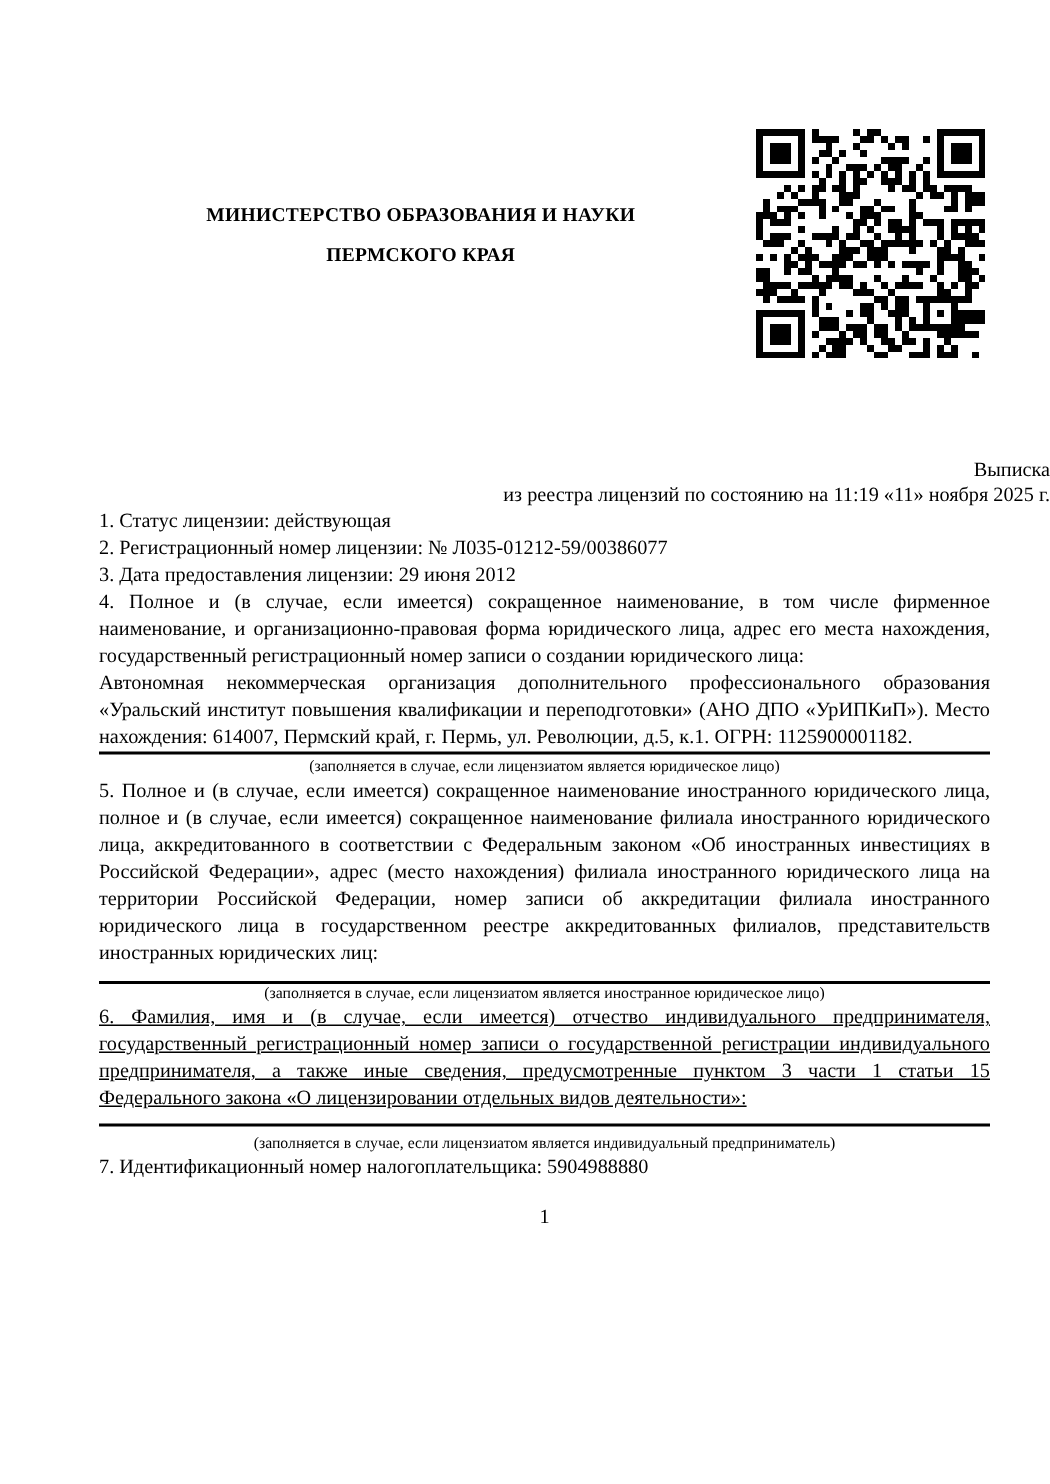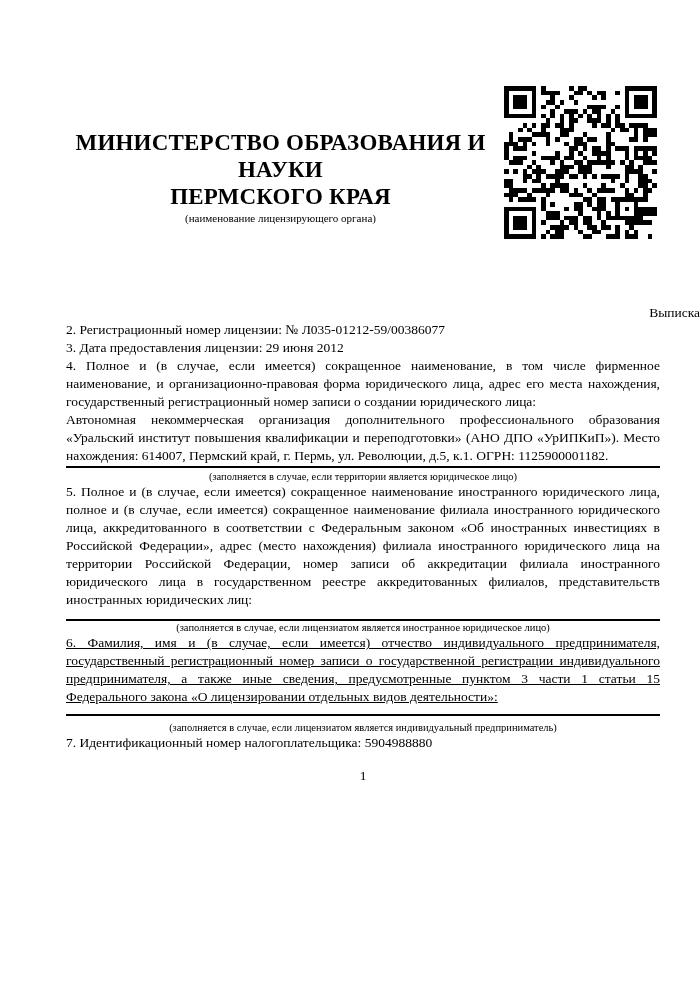--- a/index.html
+++ b/index.html
@@ -24,21 +24,21 @@
     padding: 86px 42px 0 66px;
   }
   .authority {
     flex: 1;
     margin-top: 43px;
     text-align: center;
     padding-right: 8px;
   }
   .authority-name {
     font-weight: bold;
-    font-size: 23px;
+    font-size: 13px;
     line-height: 27px;
     letter-spacing: 0.2px;
   }
   .authority-name .line { display: block; }
   .authority-caption {
     margin-top: 2px;
     font-size: 11px;
     line-height: 13px;
   }
   .qr-wrap {
@@ -102,44 +102,45 @@
 <body>
 
 <div class="page">
 
   <header class="header">
     <div class="authority">
       <div class="authority-name">
         <span class="line">МИНИСТЕРСТВО ОБРАЗОВАНИЯ И НАУКИ</span>
         <span class="line">ПЕРМСКОГО КРАЯ</span>
       </div>
-      <div class="authority-caption">(наименование лицензирующего органа)</div>
     </div>
     <div class="qr-wrap">
       <svg id="qr-svg" xmlns="http://www.w3.org/2000/svg" viewBox="0 0 33 33">
           <path d="M0 0h1v1h-1zM1 0h1v1h-1zM2 0h1v1h-1zM3 0h1v1h-1zM4 0h1v1h-1zM5 0h1v1h-1zM6 0h1v1h-1zM8 0h1v1h-1zM14 0h1v1h-1zM16 0h1v1h-1zM17 0h1v1h-1zM26 0h1v1h-1zM27 0h1v1h-1zM28 0h1v1h-1zM29 0h1v1h-1zM30 0h1v1h-1zM31 0h1v1h-1zM32 0h1v1h-1zM0 1h1v1h-1zM6 1h1v1h-1zM8 1h1v1h-1zM9 1h1v1h-1zM10 1h1v1h-1zM11 1h1v1h-1zM15 1h1v1h-1zM16 1h1v1h-1zM18 1h1v1h-1zM20 1h1v1h-1zM21 1h1v1h-1zM24 1h1v1h-1zM26 1h1v1h-1zM32 1h1v1h-1zM0 2h1v1h-1zM2 2h1v1h-1zM3 2h1v1h-1zM4 2h1v1h-1zM6 2h1v1h-1zM10 2h1v1h-1zM14 2h1v1h-1zM19 2h1v1h-1zM21 2h1v1h-1zM26 2h1v1h-1zM28 2h1v1h-1zM29 2h1v1h-1zM30 2h1v1h-1zM32 2h1v1h-1zM0 3h1v1h-1zM2 3h1v1h-1zM3 3h1v1h-1zM4 3h1v1h-1zM6 3h1v1h-1zM9 3h1v1h-1zM10 3h1v1h-1zM12 3h1v1h-1zM15 3h1v1h-1zM26 3h1v1h-1zM28 3h1v1h-1zM29 3h1v1h-1zM30 3h1v1h-1zM32 3h1v1h-1zM0 4h1v1h-1zM2 4h1v1h-1zM3 4h1v1h-1zM4 4h1v1h-1zM6 4h1v1h-1zM8 4h1v1h-1zM11 4h1v1h-1zM18 4h1v1h-1zM19 4h1v1h-1zM20 4h1v1h-1zM21 4h1v1h-1zM24 4h1v1h-1zM26 4h1v1h-1zM28 4h1v1h-1zM29 4h1v1h-1zM30 4h1v1h-1zM32 4h1v1h-1zM0 5h1v1h-1zM6 5h1v1h-1zM10 5h1v1h-1zM13 5h1v1h-1zM14 5h1v1h-1zM15 5h1v1h-1zM17 5h1v1h-1zM19 5h1v1h-1zM20 5h1v1h-1zM23 5h1v1h-1zM26 5h1v1h-1zM32 5h1v1h-1zM0 6h1v1h-1zM1 6h1v1h-1zM2 6h1v1h-1zM3 6h1v1h-1zM4 6h1v1h-1zM5 6h1v1h-1zM6 6h1v1h-1zM8 6h1v1h-1zM10 6h1v1h-1zM12 6h1v1h-1zM14 6h1v1h-1zM16 6h1v1h-1zM18 6h1v1h-1zM20 6h1v1h-1zM22 6h1v1h-1zM24 6h1v1h-1zM26 6h1v1h-1zM27 6h1v1h-1zM28 6h1v1h-1zM29 6h1v1h-1zM30 6h1v1h-1zM31 6h1v1h-1zM32 6h1v1h-1zM9 7h1v1h-1zM12 7h1v1h-1zM14 7h1v1h-1zM15 7h1v1h-1zM18 7h1v1h-1zM19 7h1v1h-1zM20 7h1v1h-1zM22 7h1v1h-1zM24 7h1v1h-1zM4 8h1v1h-1zM6 8h1v1h-1zM8 8h1v1h-1zM9 8h1v1h-1zM11 8h1v1h-1zM12 8h1v1h-1zM14 8h1v1h-1zM19 8h1v1h-1zM21 8h1v1h-1zM22 8h1v1h-1zM24 8h1v1h-1zM25 8h1v1h-1zM27 8h1v1h-1zM28 8h1v1h-1zM29 8h1v1h-1zM30 8h1v1h-1zM3 9h1v1h-1zM5 9h1v1h-1zM8 9h1v1h-1zM12 9h1v1h-1zM13 9h1v1h-1zM14 9h1v1h-1zM23 9h1v1h-1zM25 9h1v1h-1zM26 9h1v1h-1zM28 9h1v1h-1zM30 9h1v1h-1zM31 9h1v1h-1zM32 9h1v1h-1zM1 10h1v1h-1zM6 10h1v1h-1zM7 10h1v1h-1zM8 10h1v1h-1zM9 10h1v1h-1zM12 10h1v1h-1zM13 10h1v1h-1zM17 10h1v1h-1zM22 10h1v1h-1zM28 10h1v1h-1zM30 10h1v1h-1zM31 10h1v1h-1zM32 10h1v1h-1zM1 11h1v1h-1zM3 11h1v1h-1zM4 11h1v1h-1zM5 11h1v1h-1zM9 11h1v1h-1zM11 11h1v1h-1zM15 11h1v1h-1zM16 11h1v1h-1zM18 11h1v1h-1zM19 11h1v1h-1zM22 11h1v1h-1zM27 11h1v1h-1zM28 11h1v1h-1zM30 11h1v1h-1zM0 12h1v1h-1zM1 12h1v1h-1zM2 12h1v1h-1zM4 12h1v1h-1zM6 12h1v1h-1zM9 12h1v1h-1zM13 12h1v1h-1zM15 12h1v1h-1zM16 12h1v1h-1zM17 12h1v1h-1zM22 12h1v1h-1zM23 12h1v1h-1zM0 13h1v1h-1zM2 13h1v1h-1zM3 13h1v1h-1zM4 13h1v1h-1zM14 13h1v1h-1zM15 13h1v1h-1zM17 13h1v1h-1zM19 13h1v1h-1zM20 13h1v1h-1zM22 13h1v1h-1zM24 13h1v1h-1zM25 13h1v1h-1zM26 13h1v1h-1zM28 13h1v1h-1zM29 13h1v1h-1zM30 13h1v1h-1zM31 13h1v1h-1zM32 13h1v1h-1zM0 14h1v1h-1zM6 14h1v1h-1zM11 14h1v1h-1zM14 14h1v1h-1zM16 14h1v1h-1zM19 14h1v1h-1zM20 14h1v1h-1zM21 14h1v1h-1zM22 14h1v1h-1zM26 14h1v1h-1zM28 14h1v1h-1zM30 14h1v1h-1zM32 14h1v1h-1zM0 15h1v1h-1zM2 15h1v1h-1zM3 15h1v1h-1zM4 15h1v1h-1zM8 15h1v1h-1zM9 15h1v1h-1zM10 15h1v1h-1zM11 15h1v1h-1zM13 15h1v1h-1zM14 15h1v1h-1zM17 15h1v1h-1zM20 15h1v1h-1zM22 15h1v1h-1zM26 15h1v1h-1zM28 15h1v1h-1zM29 15h1v1h-1zM30 15h1v1h-1zM31 15h1v1h-1zM1 16h1v1h-1zM2 16h1v1h-1zM3 16h1v1h-1zM6 16h1v1h-1zM10 16h1v1h-1zM12 16h1v1h-1zM15 16h1v1h-1zM16 16h1v1h-1zM18 16h1v1h-1zM19 16h1v1h-1zM20 16h1v1h-1zM21 16h1v1h-1zM22 16h1v1h-1zM23 16h1v1h-1zM25 16h1v1h-1zM27 16h1v1h-1zM30 16h1v1h-1zM31 16h1v1h-1zM32 16h1v1h-1zM5 17h1v1h-1zM7 17h1v1h-1zM12 17h1v1h-1zM13 17h1v1h-1zM14 17h1v1h-1zM16 17h1v1h-1zM17 17h1v1h-1zM18 17h1v1h-1zM22 17h1v1h-1zM26 17h1v1h-1zM27 17h1v1h-1zM29 17h1v1h-1zM0 18h1v1h-1zM2 18h1v1h-1zM4 18h1v1h-1zM6 18h1v1h-1zM7 18h1v1h-1zM8 18h1v1h-1zM11 18h1v1h-1zM12 18h1v1h-1zM13 18h1v1h-1zM16 18h1v1h-1zM17 18h1v1h-1zM18 18h1v1h-1zM26 18h1v1h-1zM27 18h1v1h-1zM28 18h1v1h-1zM29 18h1v1h-1zM32 18h1v1h-1zM4 19h1v1h-1zM5 19h1v1h-1zM7 19h1v1h-1zM9 19h1v1h-1zM10 19h1v1h-1zM11 19h1v1h-1zM12 19h1v1h-1zM14 19h1v1h-1zM15 19h1v1h-1zM17 19h1v1h-1zM19 19h1v1h-1zM21 19h1v1h-1zM22 19h1v1h-1zM23 19h1v1h-1zM24 19h1v1h-1zM26 19h1v1h-1zM29 19h1v1h-1zM30 19h1v1h-1zM0 20h1v1h-1zM1 20h1v1h-1zM4 20h1v1h-1zM6 20h1v1h-1zM7 20h1v1h-1zM11 20h1v1h-1zM23 20h1v1h-1zM26 20h1v1h-1zM29 20h1v1h-1zM30 20h1v1h-1zM31 20h1v1h-1zM0 21h1v1h-1zM1 21h1v1h-1zM8 21h1v1h-1zM10 21h1v1h-1zM11 21h1v1h-1zM12 21h1v1h-1zM13 21h1v1h-1zM17 21h1v1h-1zM21 21h1v1h-1zM25 21h1v1h-1zM29 21h1v1h-1zM30 21h1v1h-1zM32 21h1v1h-1zM1 22h1v1h-1zM2 22h1v1h-1zM3 22h1v1h-1zM4 22h1v1h-1zM6 22h1v1h-1zM7 22h1v1h-1zM8 22h1v1h-1zM9 22h1v1h-1zM10 22h1v1h-1zM12 22h1v1h-1zM13 22h1v1h-1zM15 22h1v1h-1zM18 22h1v1h-1zM20 22h1v1h-1zM21 22h1v1h-1zM22 22h1v1h-1zM23 22h1v1h-1zM26 22h1v1h-1zM28 22h1v1h-1zM30 22h1v1h-1zM31 22h1v1h-1zM0 23h1v1h-1zM1 23h1v1h-1zM2 23h1v1h-1zM5 23h1v1h-1zM9 23h1v1h-1zM14 23h1v1h-1zM15 23h1v1h-1zM16 23h1v1h-1zM19 23h1v1h-1zM26 23h1v1h-1zM27 23h1v1h-1zM30 23h1v1h-1zM1 24h1v1h-1zM3 24h1v1h-1zM4 24h1v1h-1zM5 24h1v1h-1zM6 24h1v1h-1zM8 24h1v1h-1zM17 24h1v1h-1zM18 24h1v1h-1zM20 24h1v1h-1zM21 24h1v1h-1zM23 24h1v1h-1zM24 24h1v1h-1zM25 24h1v1h-1zM26 24h1v1h-1zM27 24h1v1h-1zM28 24h1v1h-1zM29 24h1v1h-1zM30 24h1v1h-1zM8 25h1v1h-1zM10 25h1v1h-1zM15 25h1v1h-1zM16 25h1v1h-1zM18 25h1v1h-1zM20 25h1v1h-1zM21 25h1v1h-1zM24 25h1v1h-1zM28 25h1v1h-1zM0 26h1v1h-1zM1 26h1v1h-1zM2 26h1v1h-1zM3 26h1v1h-1zM4 26h1v1h-1zM5 26h1v1h-1zM6 26h1v1h-1zM8 26h1v1h-1zM13 26h1v1h-1zM15 26h1v1h-1zM16 26h1v1h-1zM19 26h1v1h-1zM20 26h1v1h-1zM21 26h1v1h-1zM24 26h1v1h-1zM26 26h1v1h-1zM28 26h1v1h-1zM29 26h1v1h-1zM30 26h1v1h-1zM31 26h1v1h-1zM32 26h1v1h-1zM0 27h1v1h-1zM6 27h1v1h-1zM9 27h1v1h-1zM10 27h1v1h-1zM11 27h1v1h-1zM16 27h1v1h-1zM20 27h1v1h-1zM22 27h1v1h-1zM24 27h1v1h-1zM28 27h1v1h-1zM29 27h1v1h-1zM30 27h1v1h-1zM31 27h1v1h-1zM32 27h1v1h-1zM0 28h1v1h-1zM2 28h1v1h-1zM3 28h1v1h-1zM4 28h1v1h-1zM6 28h1v1h-1zM9 28h1v1h-1zM10 28h1v1h-1zM11 28h1v1h-1zM13 28h1v1h-1zM14 28h1v1h-1zM15 28h1v1h-1zM17 28h1v1h-1zM18 28h1v1h-1zM20 28h1v1h-1zM22 28h1v1h-1zM23 28h1v1h-1zM24 28h1v1h-1zM25 28h1v1h-1zM26 28h1v1h-1zM27 28h1v1h-1zM28 28h1v1h-1zM29 28h1v1h-1zM0 29h1v1h-1zM2 29h1v1h-1zM3 29h1v1h-1zM4 29h1v1h-1zM6 29h1v1h-1zM8 29h1v1h-1zM12 29h1v1h-1zM14 29h1v1h-1zM15 29h1v1h-1zM17 29h1v1h-1zM18 29h1v1h-1zM21 29h1v1h-1zM26 29h1v1h-1zM27 29h1v1h-1zM28 29h1v1h-1zM29 29h1v1h-1zM30 29h1v1h-1zM31 29h1v1h-1zM0 30h1v1h-1zM2 30h1v1h-1zM3 30h1v1h-1zM4 30h1v1h-1zM6 30h1v1h-1zM10 30h1v1h-1zM11 30h1v1h-1zM12 30h1v1h-1zM13 30h1v1h-1zM15 30h1v1h-1zM18 30h1v1h-1zM19 30h1v1h-1zM21 30h1v1h-1zM22 30h1v1h-1zM24 30h1v1h-1zM27 30h1v1h-1zM0 31h1v1h-1zM6 31h1v1h-1zM9 31h1v1h-1zM11 31h1v1h-1zM12 31h1v1h-1zM16 31h1v1h-1zM19 31h1v1h-1zM20 31h1v1h-1zM24 31h1v1h-1zM26 31h1v1h-1zM28 31h1v1h-1zM0 32h1v1h-1zM1 32h1v1h-1zM2 32h1v1h-1zM3 32h1v1h-1zM4 32h1v1h-1zM5 32h1v1h-1zM6 32h1v1h-1zM8 32h1v1h-1zM10 32h1v1h-1zM11 32h1v1h-1zM12 32h1v1h-1zM17 32h1v1h-1zM18 32h1v1h-1zM22 32h1v1h-1zM23 32h1v1h-1zM24 32h1v1h-1zM26 32h1v1h-1zM27 32h1v1h-1zM28 32h1v1h-1zM31 32h1v1h-1z" fill="#000"></path>
         </svg>
     </div>
   </header>
 
   <section class="title-block">
     <div>Выписка</div>
+    <div>из реестра лицензий по состоянию на 11:19 «11» ноября 2025 г.</div>
   </section>
 
   <main class="content">
 
+    <p class="mt-i1">1. Статус лицензии: действующая</p>
 
     <p class="mt-i2">2. Регистрационный номер лицензии: № Л035-01212-59/00386077</p>
 
     <p class="mt-i3">3. Дата предоставления лицензии: 29 июня 2012</p>
 
     <p class="mt-i4">4. Полное и (в случае, если имеется) сокращенное наименование, в том числе фирменное наименование, и организационно-правовая форма юридического лица, адрес его места нахождения, государственный регистрационный номер записи о создании юридического лица:</p>
     <p>Автономная некоммерческая организация дополнительного профессионального образования «Уральский институт повышения квалификации и переподготовки» (АНО ДПО «УрИПКиП»). Место нахождения: 614007, Пермский край, г. Пермь, ул. Революции, д.5, к.1. ОГРН: 1125900001182.</p>
     <hr class="rule mt-r4">
-    <div class="caption mt-cap4">(заполняется в случае, если территории является юридическое лицо)</div>
+    <div class="caption mt-cap4">(заполняется в случае, если лицензиатом является юридическое лицо)</div>
 
     <p class="mt-i5">5. Полное и (в случае, если имеется) сокращенное наименование иностранного юридического лица, полное и (в случае, если имеется) сокращенное наименование филиала иностранного юридического лица, аккредитованного в соответствии с Федеральным законом «Об иностранных инвестициях в Российской Федерации», адрес (место нахождения) филиала иностранного юридического лица на территории Российской Федерации, номер записи об аккредитации филиала иностранного юридического лица в государственном реестре аккредитованных филиалов, представительств иностранных юридических лиц:</p>
     <hr class="rule mt-r5">
     <div class="caption mt-cap5">(заполняется в случае, если лицензиатом является иностранное юридическое лицо)</div>
 
     <p class="mt-i6">6. Фамилия, имя и (в случае, если имеется) отчество индивидуального предпринимателя, государственный регистрационный номер записи о государственной регистрации индивидуального предпринимателя, а также иные сведения, предусмотренные пунктом 3 части 1 статьи 15 Федерального закона «О лицензировании отдельных видов деятельности»:</p>
     <hr class="rule mt-r6">
     <div class="caption mt-cap6">(заполняется в случае, если лицензиатом является индивидуальный предприниматель)</div>
 
     <p class="mt-i7">7. Идентификационный номер налогоплательщика: 5904988880</p>

